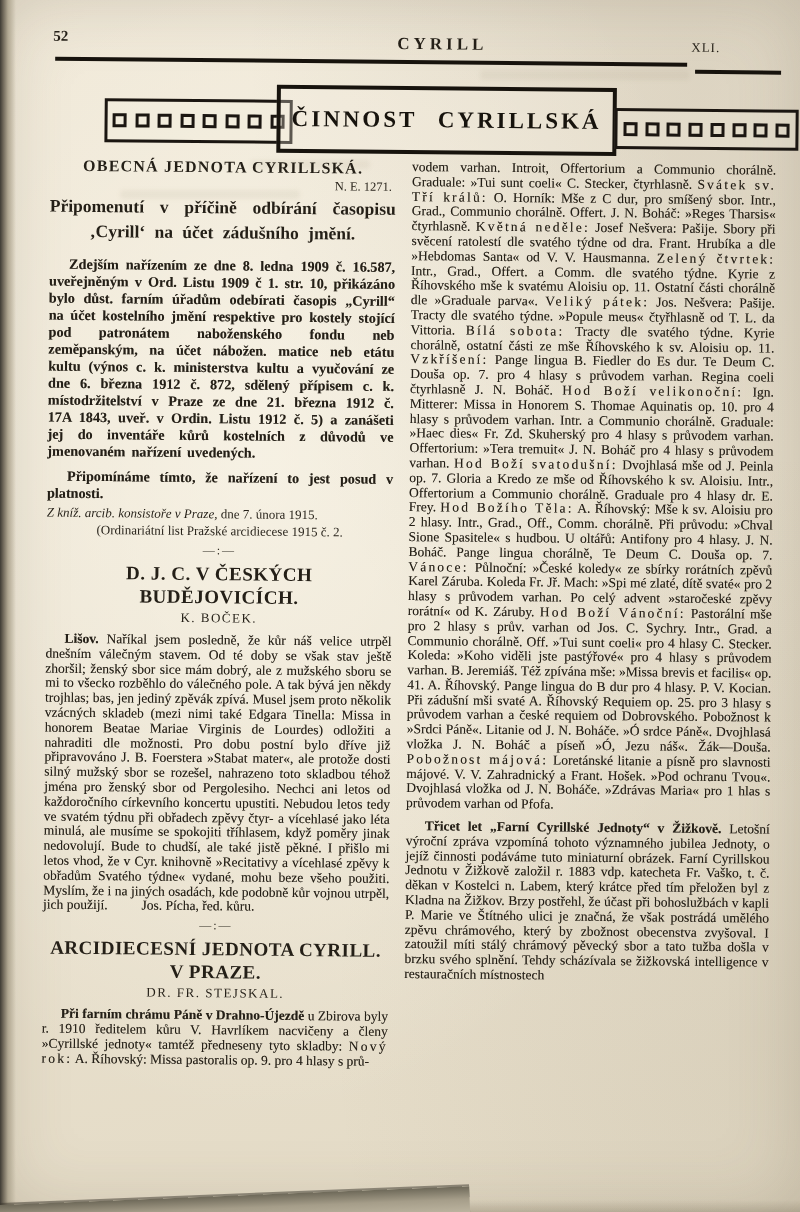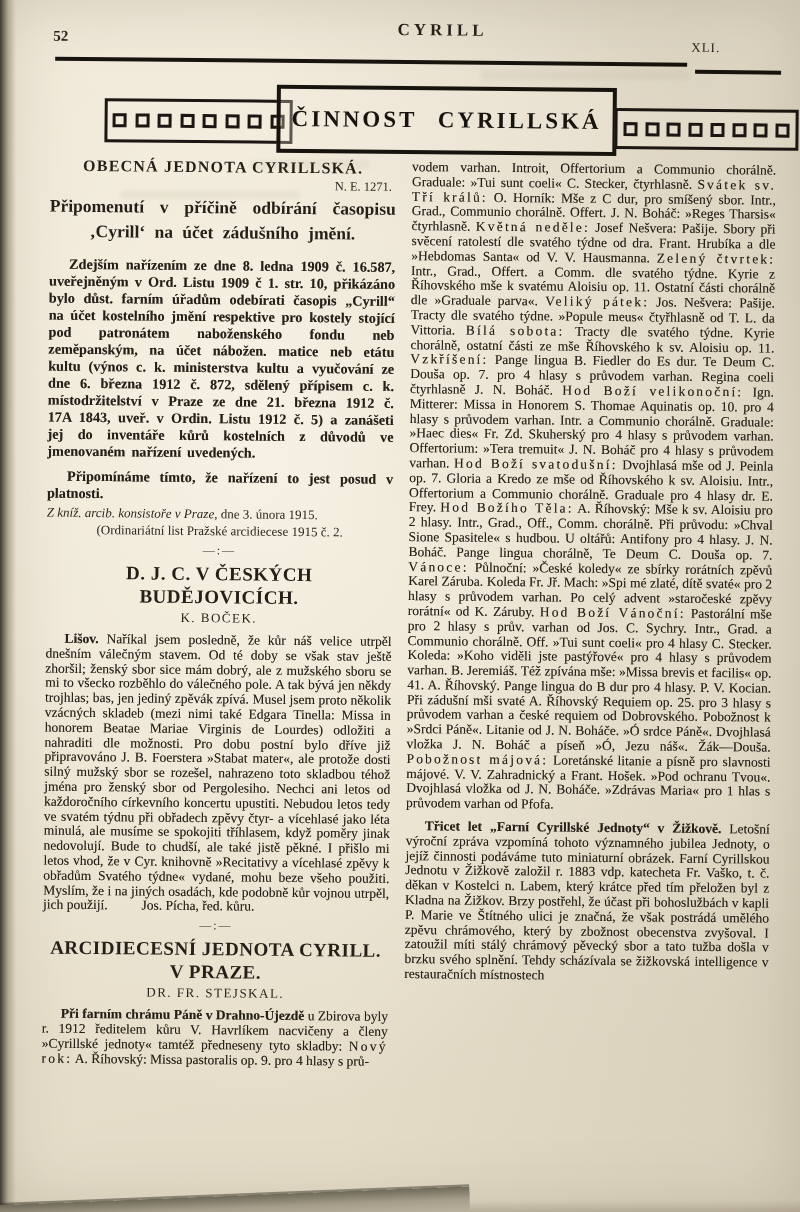--- a/index.html
+++ b/index.html
@@ -29,21 +29,21 @@
     background:linear-gradient(rgba(90,80,58,0),rgba(90,80,58,.22));}
   .ghost{position:absolute;background:rgba(110,98,74,.07);filter:blur(2px);border-radius:4px;}
   .g1{left:480px;top:70px;width:210px;height:10px;}
   .g2{left:250px;top:160px;width:120px;height:9px;}
   .g3{left:120px;top:190px;width:180px;height:9px;}
 
   .content{position:absolute;inset:0;transform:rotate(.55deg);transform-origin:400px 600px;}
 
   
   .pageno{position:absolute;left:48px;top:31px;font-size:15px;font-weight:700;}
-  .jtitle{position:absolute;left:392px;top:20px;font-size:17px;font-weight:700;letter-spacing:4px;}
+  .jtitle{position:absolute;left:392px;top:34px;font-size:17px;font-weight:700;letter-spacing:4px;}
   .vol{position:absolute;left:686px;top:37px;font-size:13px;letter-spacing:1px;}
   .rule-main{position:absolute;left:50px;top:60px;width:632px;height:3.5px;background:#17130d;}
   .rule-right{position:absolute;left:690px;top:67px;width:86px;height:3.5px;background:#17130d;}
 
   
   .banner{position:absolute;left:0;top:86px;width:800px;height:72px;}
   .obox{position:absolute;border:3px solid #1b1611;display:flex;align-items:center;background:rgba(244,238,224,.25);}
   .obox-left{left:100px;top:15px;width:172px;height:38px;padding:0 5px;justify-content:space-between;}
   .obox-right{left:610px;top:20px;width:166px;height:35px;padding:0 6px;justify-content:space-between;}
   .sq{width:14px;height:14px;border:3px solid #1b1611;box-sizing:border-box;background:transparent;flex:0 0 auto;}
@@ -117,35 +117,35 @@
           <span class="sq"></span>
         </div>
     </div>
 
     <div class="col col-left">
       <h3 class="sec-head">OBECNÁ JEDNOTA CYRILLSKÁ.</h3>
       <div class="refno">N. E. 1271.</div>
       <div class="notice-title">Připomenutí v příčině odbírání časopisu ‚Cyrill‘ na účet zádušního jmění.</div>
       <p class="body-text bold-notice indent">Zdejším nařízením ze dne 8. ledna 1909 č. 16.587, uveřejněným v Ord. Listu 1909 č 1. str. 10, přikázáno bylo důst. farním úřadům odebírati časopis „Cyrill“ na účet kostelního jmění respektive pro kostely stojící pod patronátem naboženského fondu neb zeměpanským, na účet nábožen. matice neb etátu kultu (výnos c. k. ministerstva kultu a vyučování ze dne 6. března 1912 č. 872, sdělený přípisem c. k. místodržitelství v Praze ze dne 21. března 1912 č. 17A 1843, uveř. v Ordin. Listu 1912 č. 5) a zanášeti jej do inventáře kůrů kostelních z důvodů ve jmenovaném nařízení uvedených.</p>
       <p class="body-text bold-notice indent mt">Připomínáme tímto, že nařízení to jest posud v platnosti.</p>
-      <p class="credit"><span class="i">Z kníž. arcib. konsistoře v Praze,</span><span> dne 3. února 1915.</span></p>
+      <p class="credit"><span class="i">Z kníž. arcib. konsistoře v Praze,</span><span> dne 7. února 1915.</span></p>
       <p class="source">(Ordinariátní list Pražské arcidiecese 1915 č. 2.</p>
       <div class="sep">—:—</div>
 
       <h2 class="h2">D. J. C. V ČESKÝCH BUDĚJOVICÍCH.</h2>
       <div class="sub">K. BOČEK.</div>
       <p class="body-text indent"><span class="b">Lišov.</span><span> Naříkal jsem posledně, že kůr náš velice utrpěl dnešním válečným stavem. Od té doby se však stav ještě zhoršil; ženský sbor sice mám dobrý, ale z mužského sboru se mi to všecko rozběhlo do válečného pole. A tak bývá jen někdy trojhlas; bas, jen jediný zpěvák zpívá. Musel jsem proto několik vzácných skladeb (mezi nimi také Edgara Tinella: Missa in honorem Beatae Mariae Virginis de Lourdes) odložiti a nahraditi dle možnosti. Pro dobu postní bylo dříve již připravováno J. B. Foerstera »Stabat mater«, ale protože dosti silný mužský sbor se rozešel, nahrazeno toto skladbou téhož jména pro ženský sbor od Pergolesiho. Nechci ani letos od každoročního církevního koncertu upustiti. Nebudou letos tedy ve svatém týdnu při obřadech zpěvy čtyr- a vícehlasé jako léta minulá, ale musíme se spokojiti tříhlasem, když poměry jinak nedovolují. Bude to chudší, ale také jistě pěkné. I přišlo mi letos vhod, že v Cyr. knihovně »Recitativy a vícehlasé zpěvy k obřadům Svatého týdne« vydané, mohu beze všeho použiti. Myslím, že i na jiných osadách, kde podobně kůr vojnou utrpěl, jich použijí.</span><span class="sig">Jos. Pícha, řed. kůru.</span></p>
       <div class="sep">—:—</div>
 
       <h2 class="h2">
         <span>ARCIDIECESNÍ JEDNOTA CYRILL.</span><br>
         <span>V PRAZE.</span>
       </h2>
       <div class="sub">DR. FR. STEJSKAL.</div>
-      <p class="body-text indent"><span class="b">Při farním chrámu Páně v Drahno-Újezdě</span><span> u Zbirova byly r. 1912 ředitelem kůru V. Havrlíkem nacvičeny a členy »Cyrillské jednoty« tamtéž předneseny tyto skladby: </span><span class="sp">Nový rok:</span><span> A. Říhovský: Missa pastoralis op. 9. pro 4 hlasy s prů-</span></p>
+      <p class="body-text indent"><span class="b">Při farním chrámu Páně v Drahno-Újezdě</span><span> u Zbirova byly r. 1910 ředitelem kůru V. Havrlíkem nacvičeny a členy »Cyrillské jednoty« tamtéž předneseny tyto skladby: </span><span class="sp">Nový rok:</span><span> A. Říhovský: Missa pastoralis op. 9. pro 4 hlasy s prů-</span></p>
     </div>
 
     <div class="col col-right">
       <p class="body-text"><span>vodem varhan. Introit, Offertorium a Communio chorálně. Graduale: »Tui sunt coeli« C. Stecker, čtyrhlasně. </span><span class="sp">Svátek sv. Tří králů:</span><span> O. Horník: Mše z C dur, pro smíšený sbor. Intr., Grad., Communio chorálně. Offert. J. N. Boháč: »Reges Tharsis« čtyrhlasně. </span><span class="sp">Květná neděle:</span><span> Josef Nešvera: Pašije. Sbory při svěcení ratolestí dle svatého týdne od dra. Frant. Hrubíka a dle »Hebdomas Santa« od V. V. Hausmanna. </span><span class="sp">Zelený čtvrtek:</span><span> Intr., Grad., Offert. a Comm. dle svatého týdne. Kyrie z Říhovského mše k svatému Aloisiu op. 11. Ostatní části chorálně dle »Graduale parva«. </span><span class="sp">Veliký pátek:</span><span> Jos. Nešvera: Pašije. Tracty dle svatého týdne. »Popule meus« čtyřhlasně od T. L. da Vittoria. </span><span class="sp">Bílá sobota:</span><span> Tracty dle svatého týdne. Kyrie chorálně, ostatní části ze mše Říhovského k sv. Aloisiu op. 11. </span><span class="sp">Vzkříšení:</span><span> Pange lingua B. Fiedler do Es dur. Te Deum C. Douša op. 7. pro 4 hlasy s průvodem varhan. Regina coeli čtyrhlasně J. N. Boháč. </span><span class="sp">Hod Boží velikonoční:</span><span> Ign. Mitterer: Missa in Honorem S. Thomae Aquinatis op. 10. pro 4 hlasy s průvodem varhan. Intr. a Communio chorálně. Graduale: »Haec dies« Fr. Zd. Skuherský pro 4 hlasy s průvodem varhan. Offertorium: »Tera tremuit« J. N. Boháč pro 4 hlasy s průvodem varhan. </span><span class="sp">Hod Boží svatodušní:</span><span> Dvojhlasá mše od J. Peinla op. 7. Gloria a Kredo ze mše od Říhovského k sv. Aloisiu. Intr., Offertorium a Communio chorálně. Graduale pro 4 hlasy dr. E. Frey. </span><span class="sp">Hod Božího Těla:</span><span> A. Říhovský: Mše k sv. Aloisiu pro 2 hlasy. Intr., Grad., Off., Comm. chorálně. Při průvodu: »Chval Sione Spasitele« s hudbou. U oltářů: Antifony pro 4 hlasy. J. N. Boháč. Pange lingua chorálně, Te Deum C. Douša op. 7. </span><span class="sp">Vánoce:</span><span> Půlnoční: »České koledy« ze sbírky rorátních zpěvů Karel Záruba. Koleda Fr. Jř. Mach: »Spi mé zlaté, dítě svaté« pro 2 hlasy s průvodem varhan. Po celý advent »staročeské zpěvy rorátní« od K. Záruby. </span><span class="sp">Hod Boží Vánoční:</span><span> Pastorální mše pro 2 hlasy s prův. varhan od Jos. C. Sychry. Intr., Grad. a Communio chorálně. Off. »Tui sunt coeli« pro 4 hlasy C. Stecker. Koleda: »Koho viděli jste pastýřové« pro 4 hlasy s průvodem varhan. B. Jeremiáš. Též zpívána mše: »Missa brevis et facilis« op. 41. A. Říhovský. Pange lingua do B dur pro 4 hlasy. P. V. Kocian. Při zádušní mši svaté A. Říhovský Requiem op. 25. pro 3 hlasy s průvodem varhan a české requiem od Dobrovského. Pobožnost k »Srdci Páně«. Litanie od J. N. Boháče. »Ó srdce Páně«. Dvojhlasá vložka J. N. Boháč a píseň »Ó, Jezu náš«. Žák—Douša. </span><span class="sp">Pobožnost májová:</span><span> Loretánské litanie a písně pro slavnosti májové. V. V. Zahradnický a Frant. Hošek. »Pod ochranu Tvou«. Dvojhlasá vložka od J. N. Boháče. »Zdrávas Maria« pro 1 hlas s průvodem varhan od Pfofa.</span></p>
       <p class="body-text indent mt"><span class="b">Třicet let „Farní Cyrillské Jednoty“ v Žižkově.</span><span> Letošní výroční zpráva vzpomíná tohoto významného jubilea Jednoty, o jejíž činnosti podáváme tuto miniaturní obrázek. Farní Cyrillskou Jednotu v Žižkově založil r. 1883 vdp. katecheta Fr. Vaško, t. č. děkan v Kostelci n. Labem, který krátce před tím přeložen byl z Kladna na Žižkov. Brzy postřehl, že účast při bohoslužbách v kapli P. Marie ve Štítného ulici je značná, že však postrádá umělého zpěvu chrámového, který by zbožnost obecenstva zvyšoval. I zatoužil míti stálý chrámový pěvecký sbor a tato tužba došla v brzku svého splnění. Tehdy scházívala se žižkovská intelligence v restauračních místnostech</span></p>
     </div>
 
   </div>
 
   <div class="bottom-shadow"></div>

